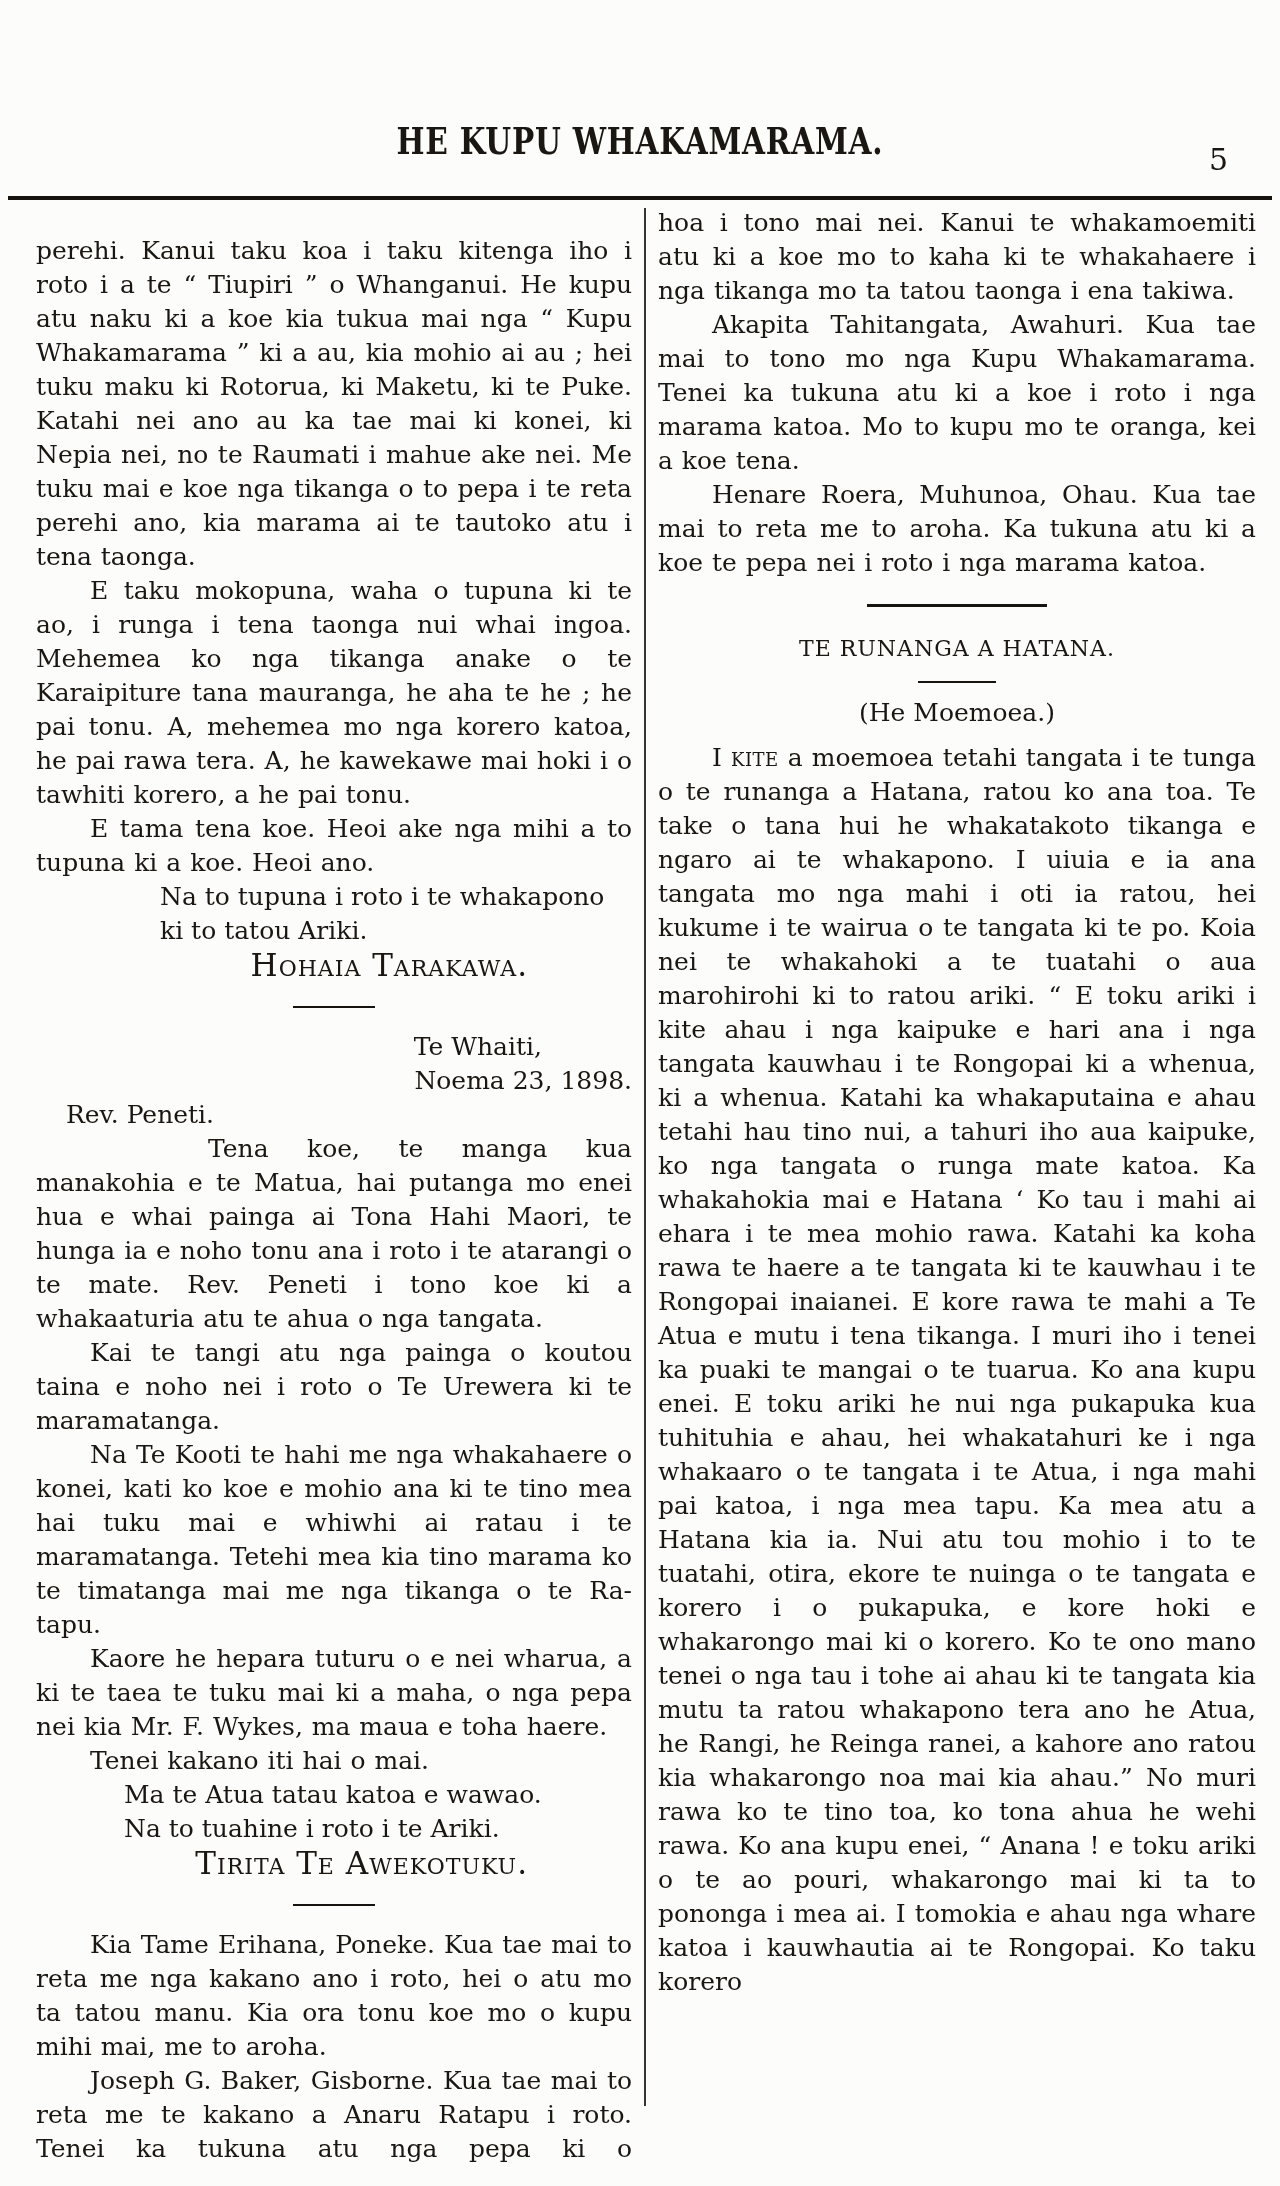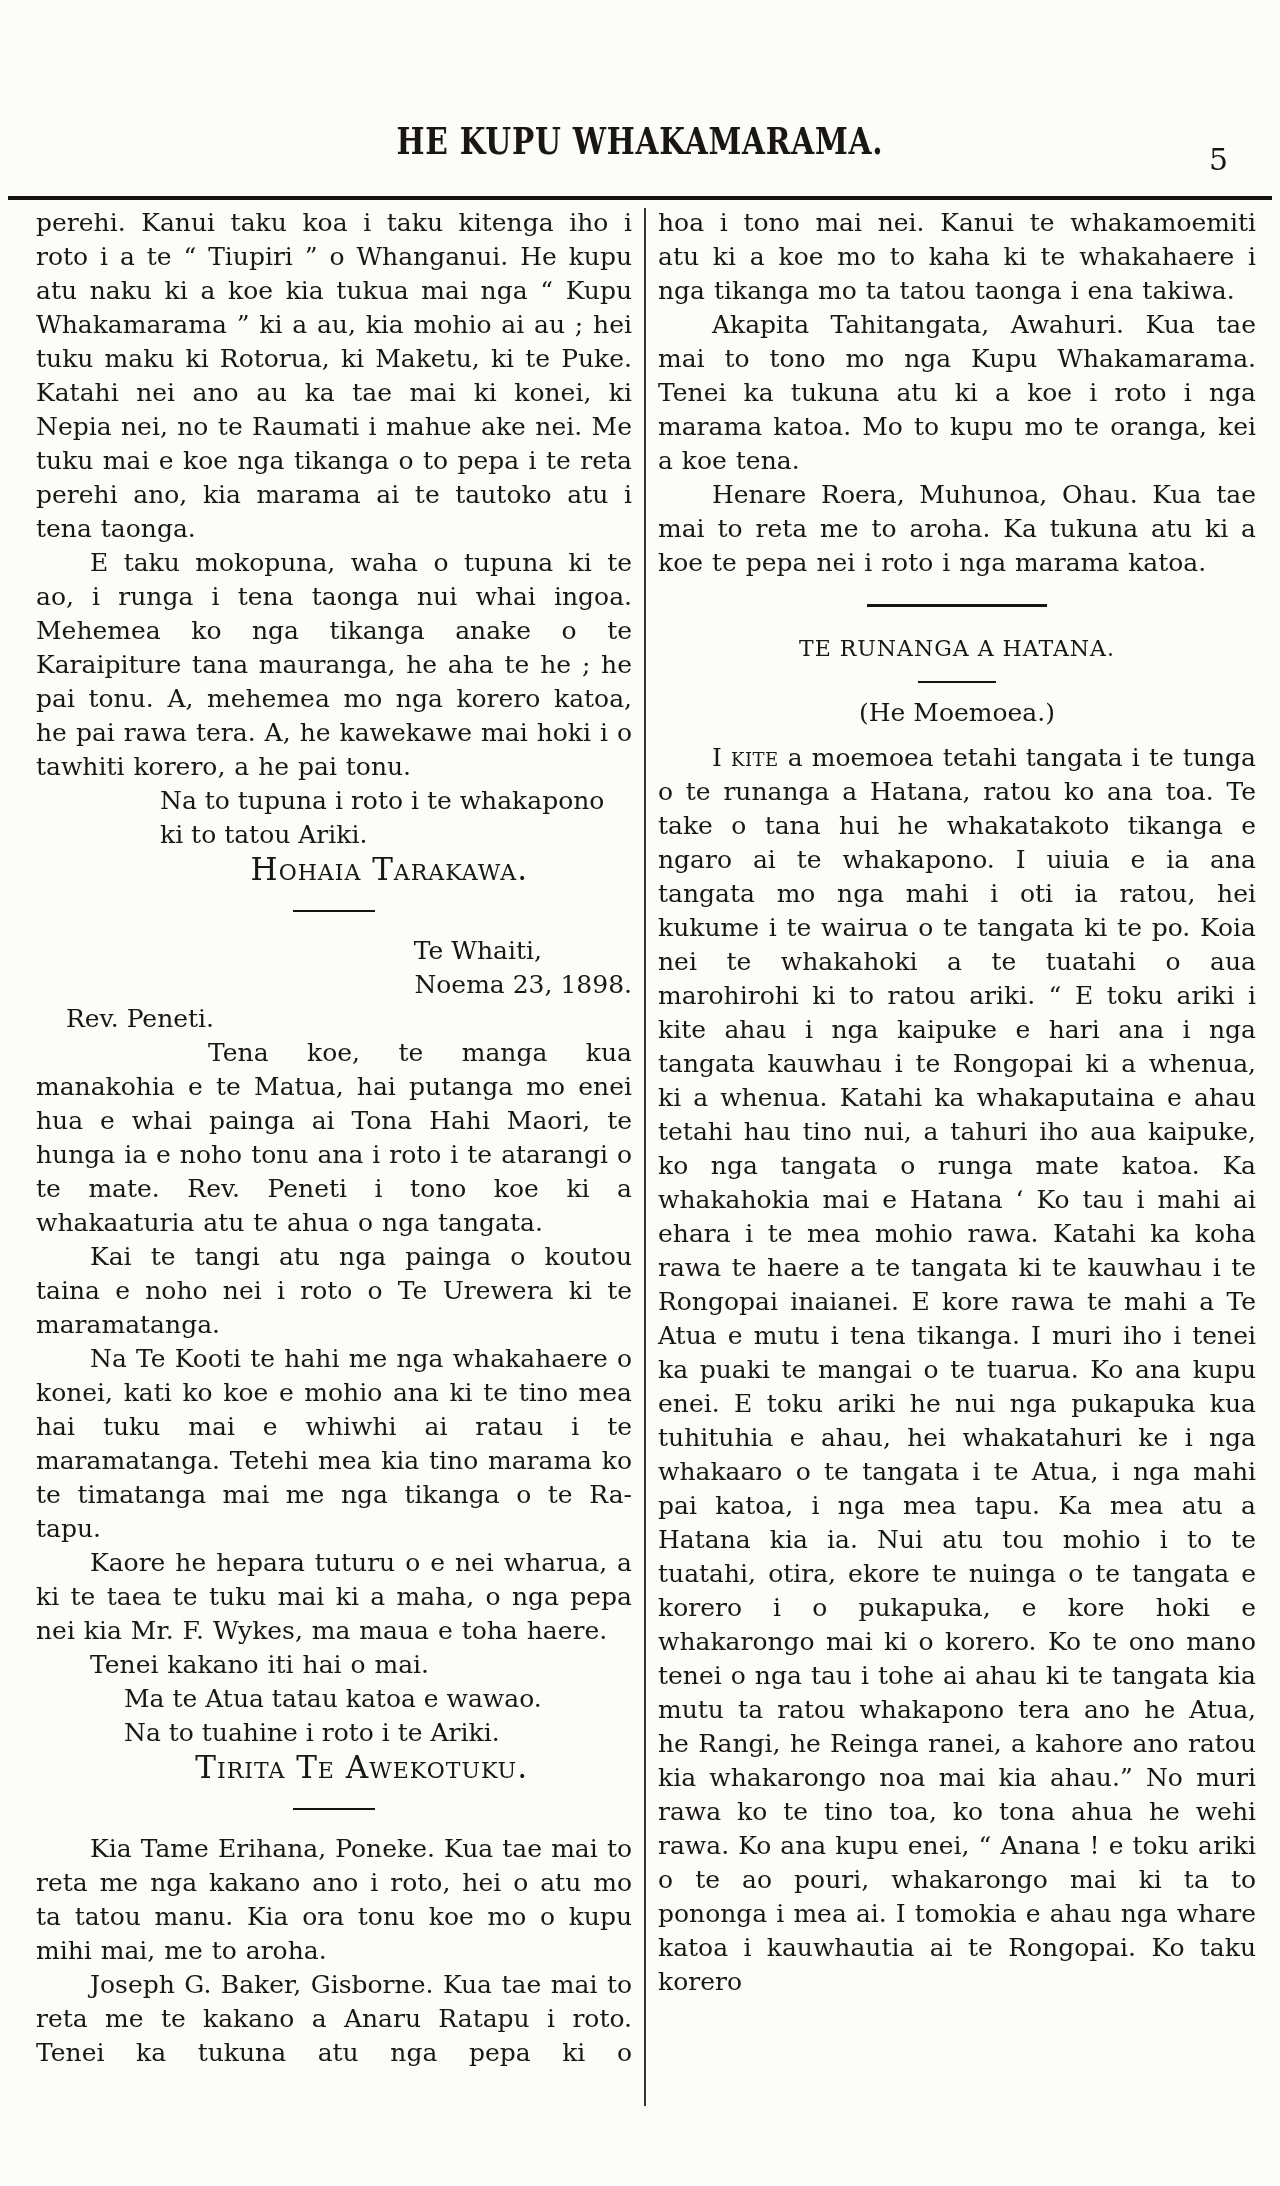--- a/index.html
+++ b/index.html
@@ -48,21 +48,21 @@
 
   .columns {
     position: absolute;
     top: 206px;
     left: 36px;
     width: 1220px;
     display: flex;
     align-items: flex-start;
   }
   .col { flex: none; }
-  .col-left { width: 596px; }
+  .col-left { width: 596px; margin-top: 28px; }
   .col-right { width: 598px; }
   .col-divider {
     flex: none;
     width: 2px;
     height: 1898px;
     margin: 2px 12px 0 12px;
     background: #39342e;
   }
 
   .para {
@@ -135,20 +135,21 @@
 <body>
 
 <div class="page">
   <div class="masthead">HE KUPU WHAKAMARAMA.</div>
   <div class="page-number">5</div>
   <div class="head-rule"></div>
   <div class="columns">
     <div class="col col-left">
         <p class="para para-cont">perehi.   Kanui taku koa i taku kitenga iho i roto i a te “ Tiupiri ” o Whanganui.   He kupu atu naku ki a koe kia tukua mai nga “ Kupu Whakamarama ” ki a au, kia mohio ai au ; hei tuku maku ki Rotorua, ki Maketu, ki te Puke.   Katahi nei ano au ka tae mai ki konei, ki Nepia nei, no te Raumati i mahue ake nei.   Me tuku mai e koe nga tikanga o to pepa i te reta perehi ano, kia marama ai te tautoko atu i tena taonga.</p>
         <p class="para">E taku mokopuna, waha o tupuna ki te ao, i runga i tena taonga nui whai ingoa. Mehemea ko nga tikanga anake o te Karaipiture tana mauranga, he aha te he ; he pai tonu.   A, mehemea mo nga korero katoa, he pai rawa tera.   A, he kawekawe mai hoki i o tawhiti korero, a he pai tonu.</p>
+        <p class="para">E tama tena koe.   Heoi ake nga mihi a to tupuna ki a koe.   Heoi ano.</p>
         <div class="indent-block">
           <div class="indent-line">Na to tupuna i roto i te whakapono</div>
           <div class="indent-line">ki to tatou Ariki.</div>
         </div>
         <div class="signature">Hohaia Tarakawa.</div>
         <div class="rule-sep"></div>
         <div class="dateline">
           <div class="dateline-line">Te Whaiti,</div>
           <div class="dateline-line">Noema 23, 1898.</div>
         </div>

